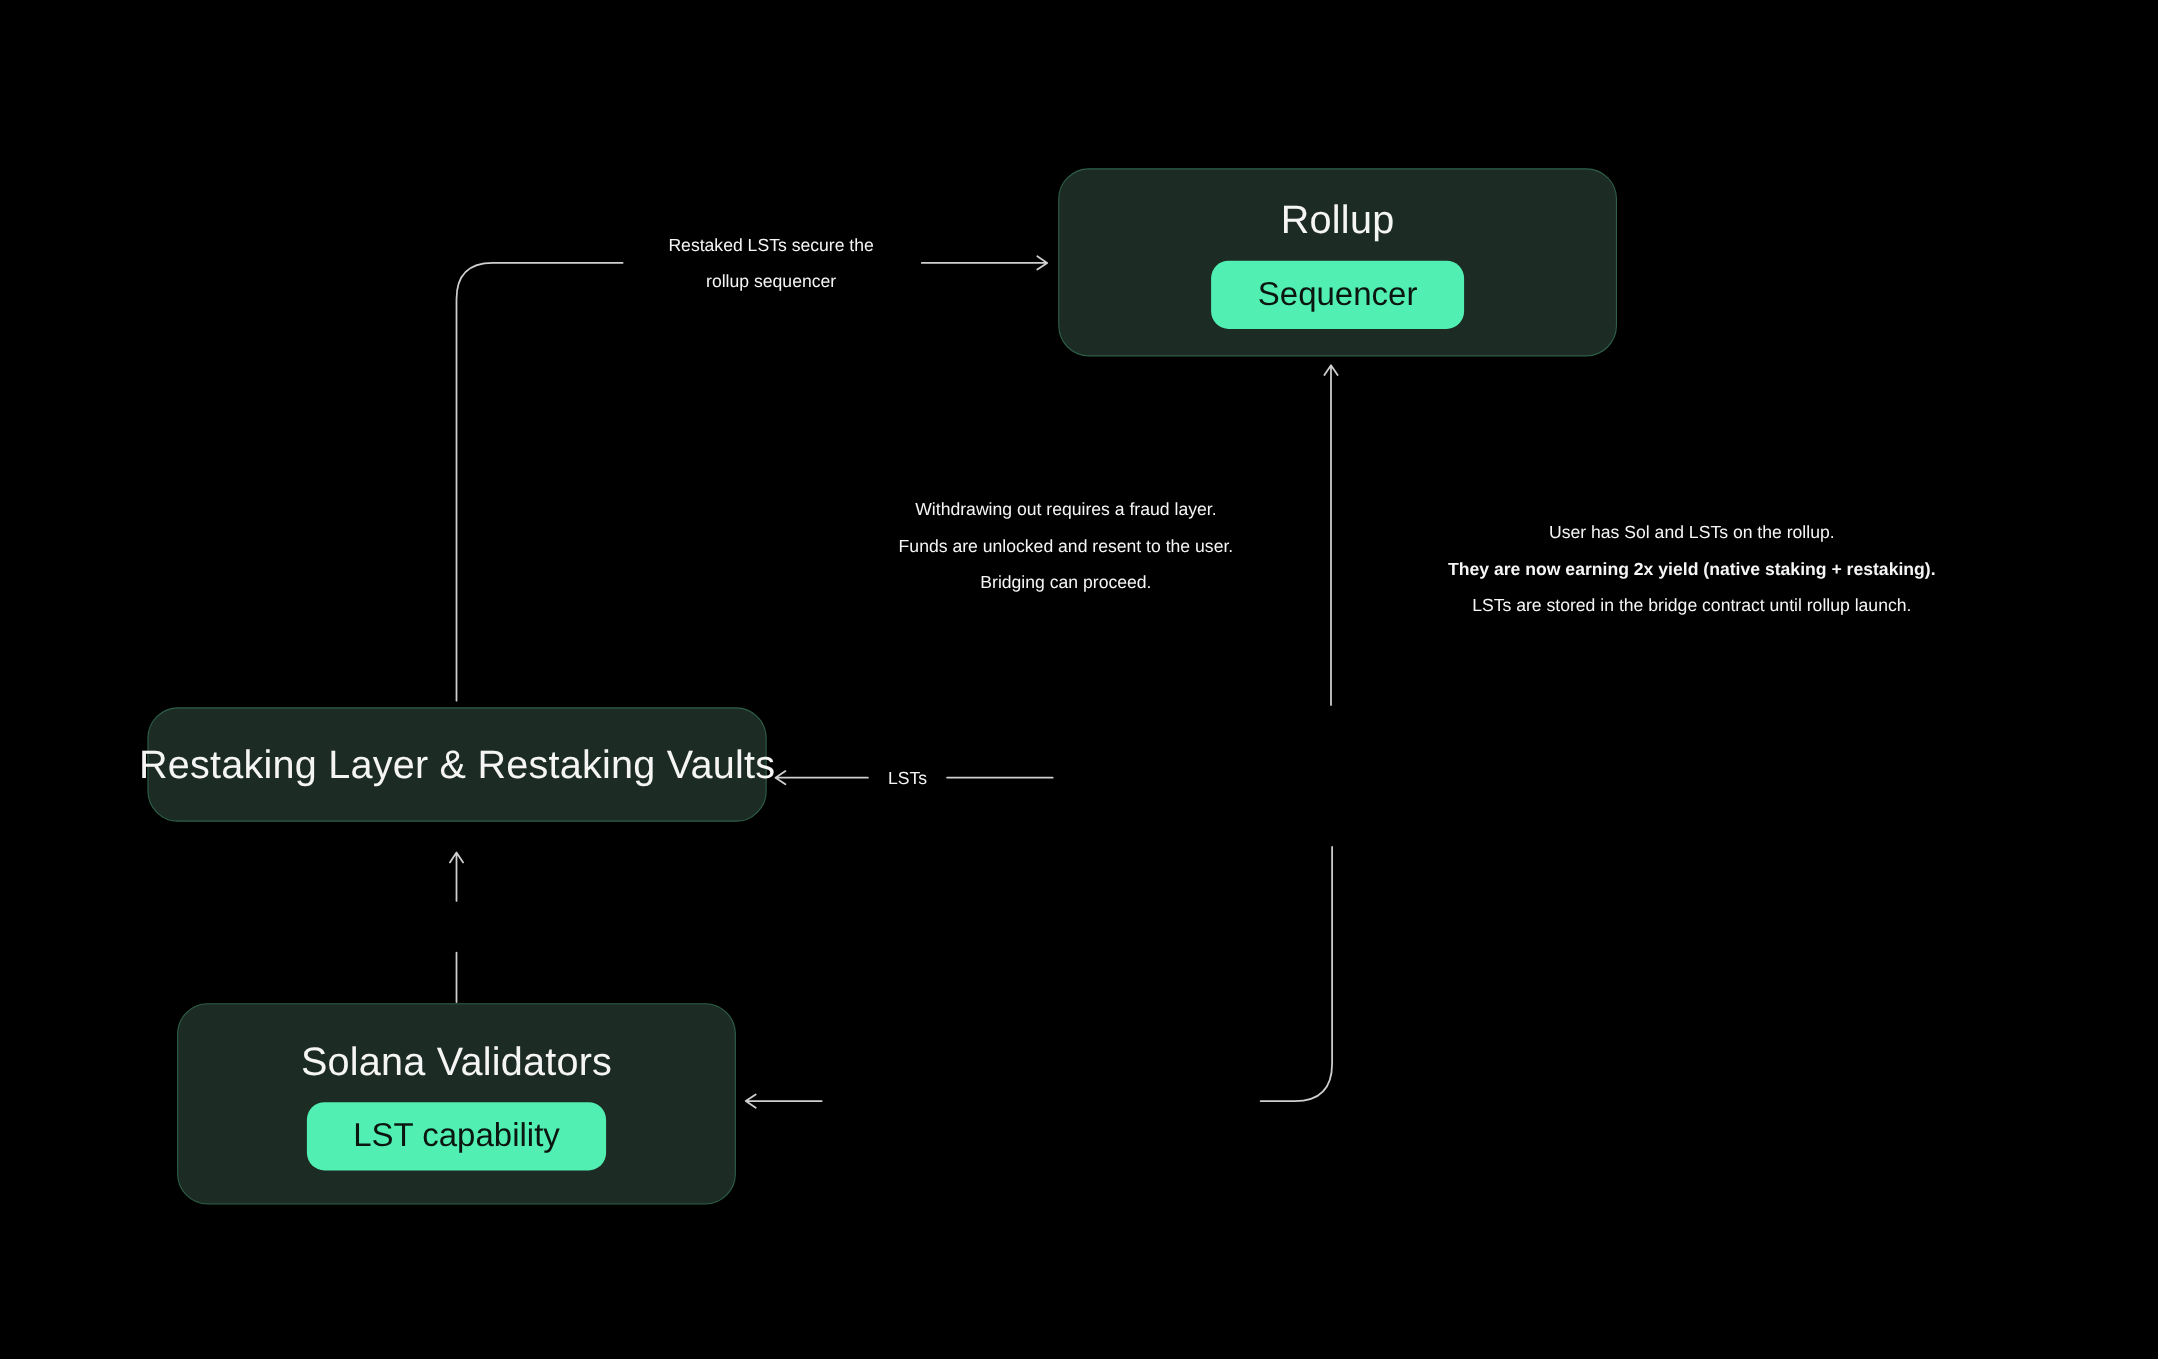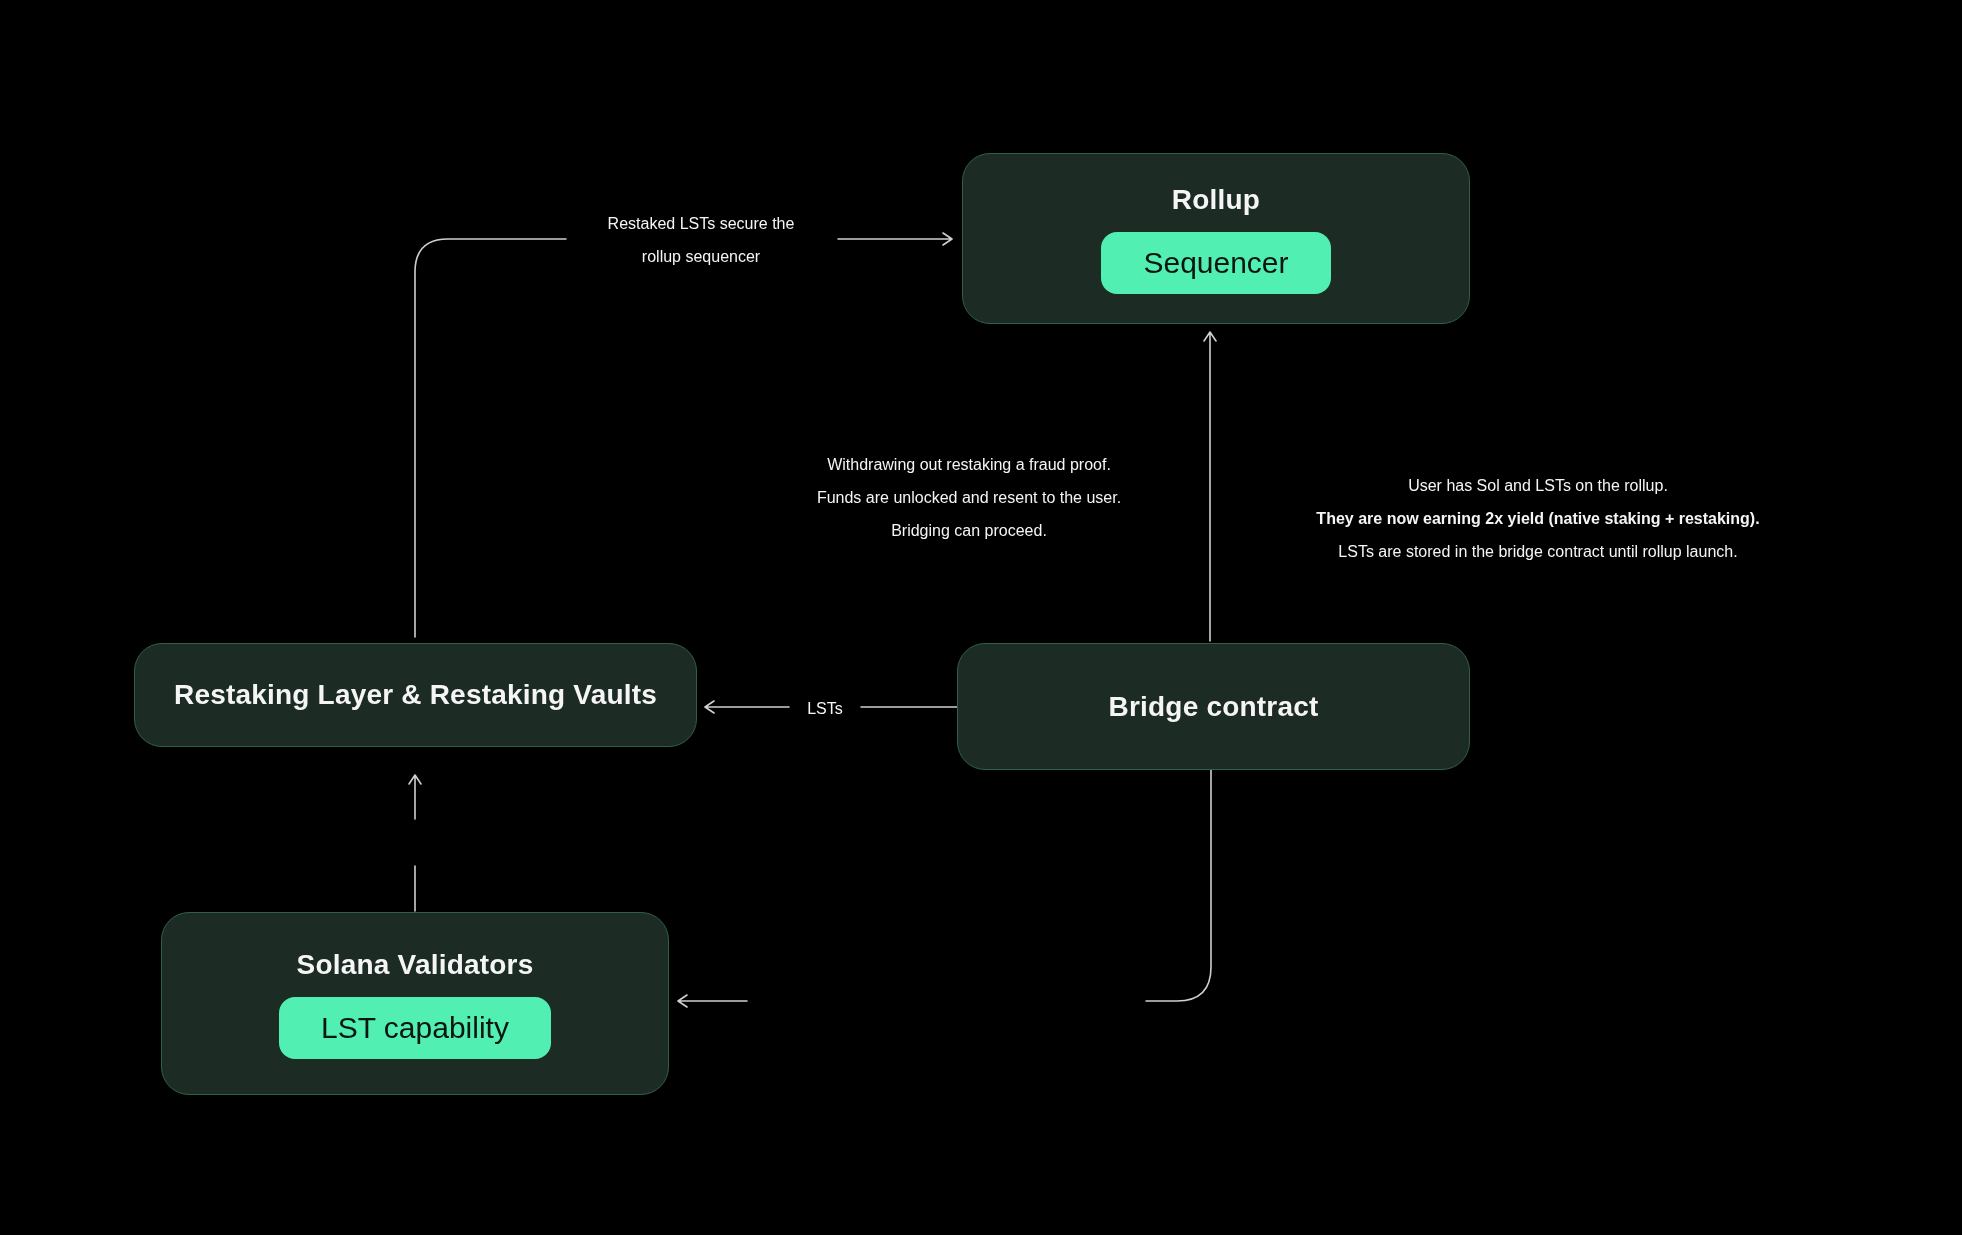--- a/index.html
+++ b/index.html
@@ -41,22 +41,22 @@
     background: var(--node-fill);
     border: 1.5px solid var(--node-border);
     border-radius: 28px;
     display: flex;
     flex-direction: column;
     align-items: center;
     justify-content: center;
     color: var(--text);
   }
   .node-title {
-    font-size: 28px;
-    font-weight: 700;
+    font-size: 36px;
+    font-weight: 400;
     letter-spacing: 0.2px;
     white-space: nowrap;
   }
   .badge {
     margin-top: 16px;
     background: var(--accent);
     color: var(--accent-text);
     border-radius: 16px;
     font-size: 30px;
     font-weight: 500;
@@ -104,36 +104,33 @@
 
   <div class="node" id="node-rollup">
     <div class="node-title">Rollup</div>
     <div class="badge">Sequencer</div>
   </div>
 
   <div class="node" id="node-restaking">
     <div class="node-title">Restaking Layer &amp; Restaking Vaults</div>
   </div>
 
-  <div class="node" id="node-bridge">
-    <div class="node-title">Bridge contract</div>
-  </div>
 
   <div class="node" id="node-solana">
     <div class="node-title">Solana Validators</div>
     <div class="badge">LST capability</div>
   </div>
 
   <div class="note" id="note-restaked">
     <div>Restaked LSTs secure the</div>
     <div>rollup sequencer</div>
   </div>
 
   <div class="note" id="note-withdraw">
-    <div>Withdrawing out restaking a fraud proof.</div>
+    <div>Withdrawing out requires a fraud layer.</div>
     <div>Funds are unlocked and resent to the user.</div>
     <div>Bridging can proceed.</div>
   </div>
 
   <div class="note" id="note-user">
     <div>User has Sol and LSTs on the rollup.</div>
     <div class="bold-line">They are now earning 2x yield (native staking + restaking).</div>
     <div>LSTs are stored in the bridge contract until rollup launch.</div>
   </div>
 

